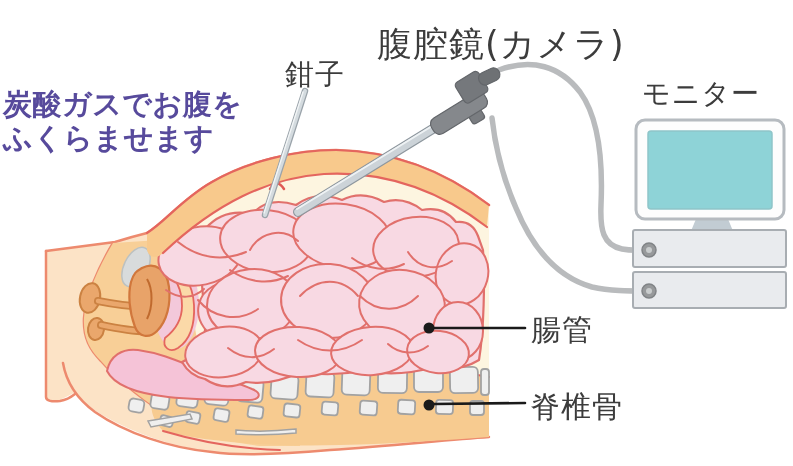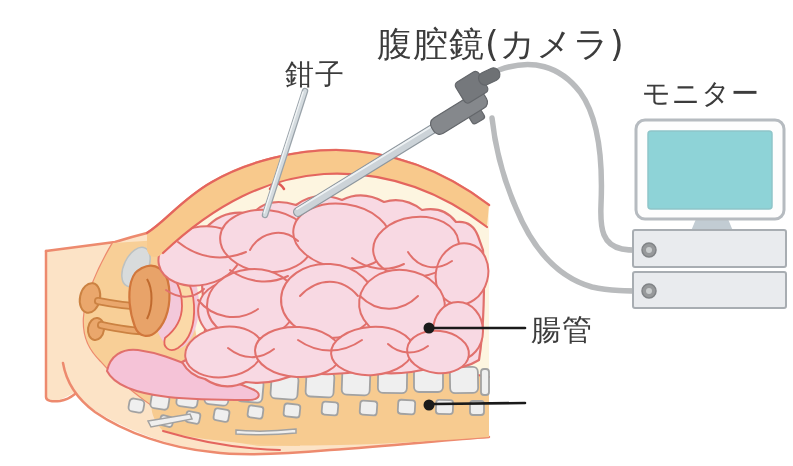--- a/index.html
+++ b/index.html
@@ -201,18 +201,23 @@
   </g>
 
   <g stroke="#1a1a1a" stroke-width="2.6" stroke-linecap="round">
     <line x1="434" y1="328" x2="525" y2="328"></line>
     <line x1="434" y1="404" x2="525" y2="403"></line>
     <circle cx="429" cy="328" r="5.5" fill="#1a1a1a" stroke="none"></circle>
     <circle cx="429" cy="405" r="5.5" fill="#1a1a1a" stroke="none"></circle>
   </g>
 </svg>
 
+  <div class="gas-note">
+    <div>炭酸ガスでお腹を</div>
+    <div>ふくらませます</div>
+  </div>
   <div class="label label-forceps">鉗子</div>
   <div class="label label-scope">腹腔鏡(カメラ)</div>
   <div class="label label-monitor">モニター</div>
   <div class="label label-intestine">腸管</div>
+  <div class="label label-vertebrae">脊椎骨</div>
 
 </div>
 
 </body></html>

